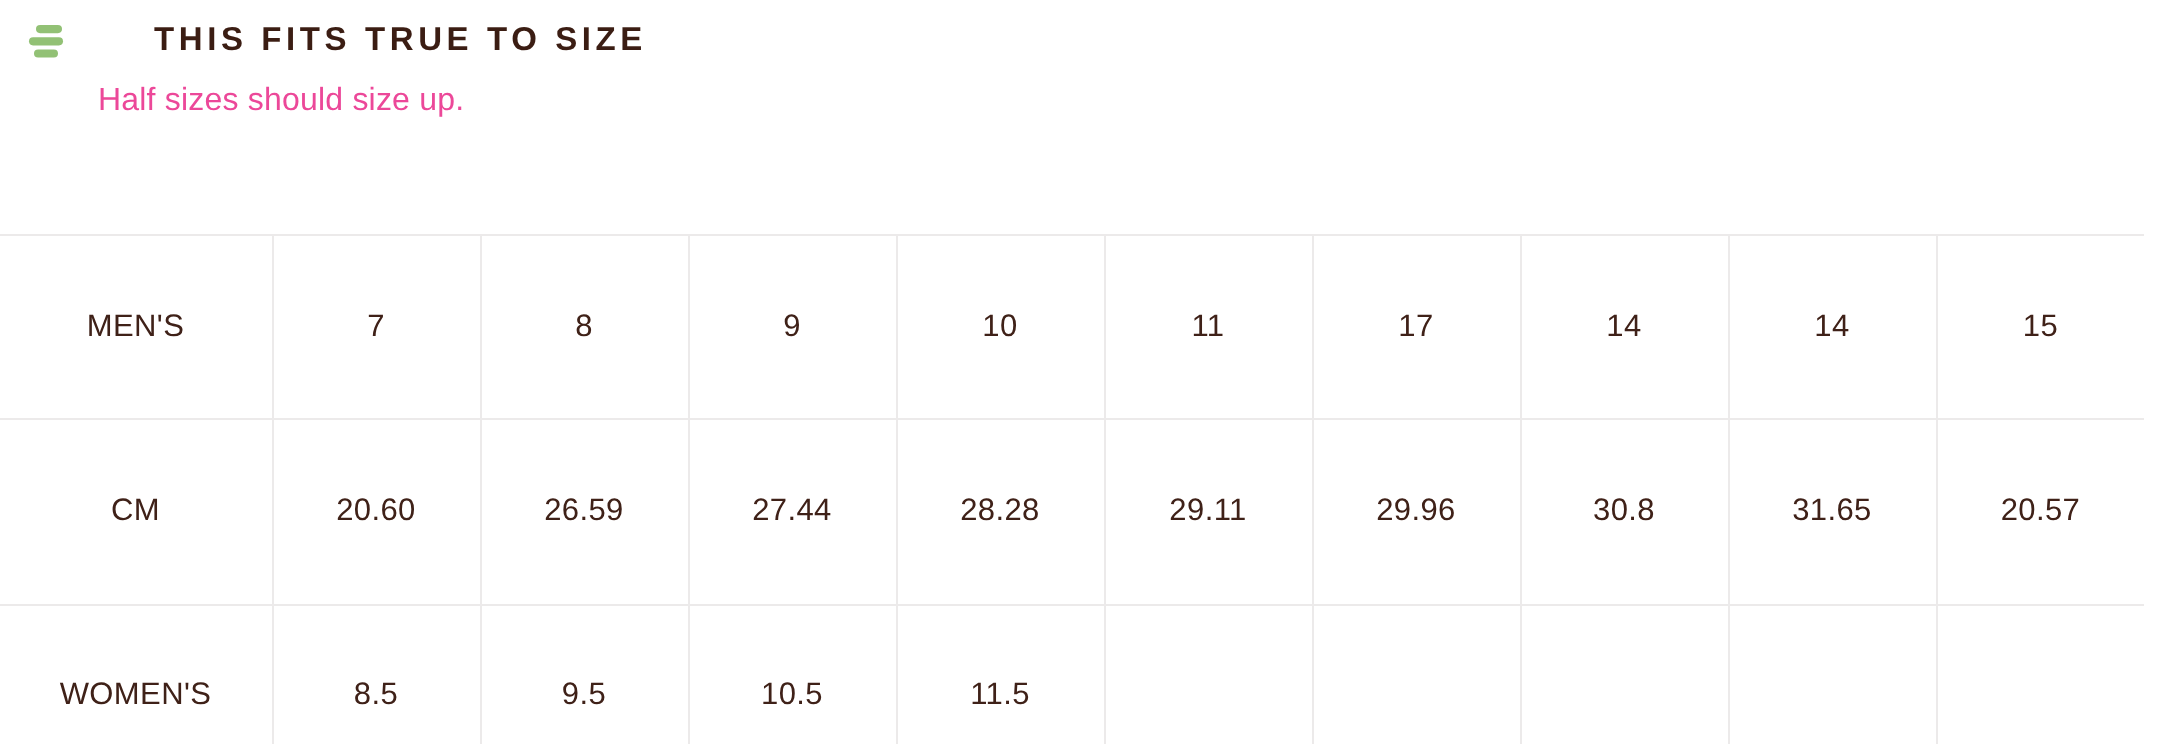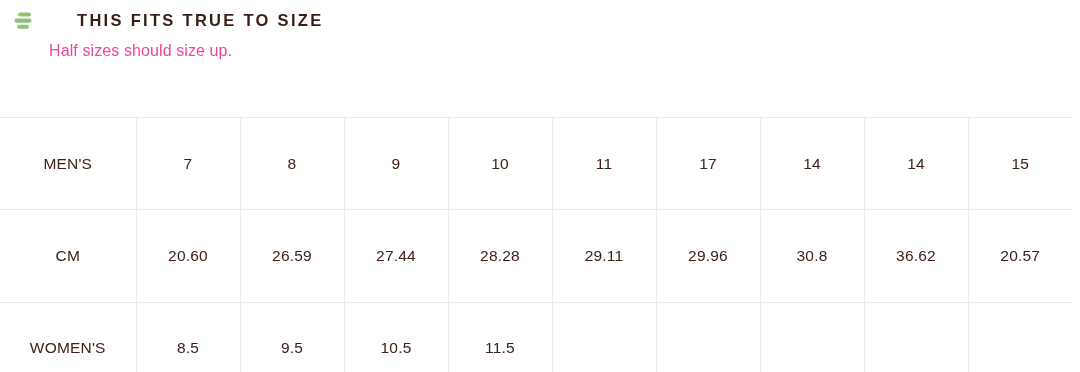--- a/index.html
+++ b/index.html
@@ -187,21 +187,21 @@
           </tr>
           <tr>
             <td class="row-label">CM</td>
             <td>20.60</td>
             <td>26.59</td>
             <td>27.44</td>
             <td>28.28</td>
             <td>29.11</td>
             <td>29.96</td>
             <td>30.8</td>
-            <td>36.62</td>
+            <td>31.65</td>
             <td class="last-col">20.57</td>
           </tr>
           <tr>
             <td class="row-label">WOMEN'S</td>
             <td>8.5</td>
             <td>9.5</td>
             <td>10.5</td>
             <td>11.5</td>
             <td class="hatched"></td>
             <td class="hatched"></td>

